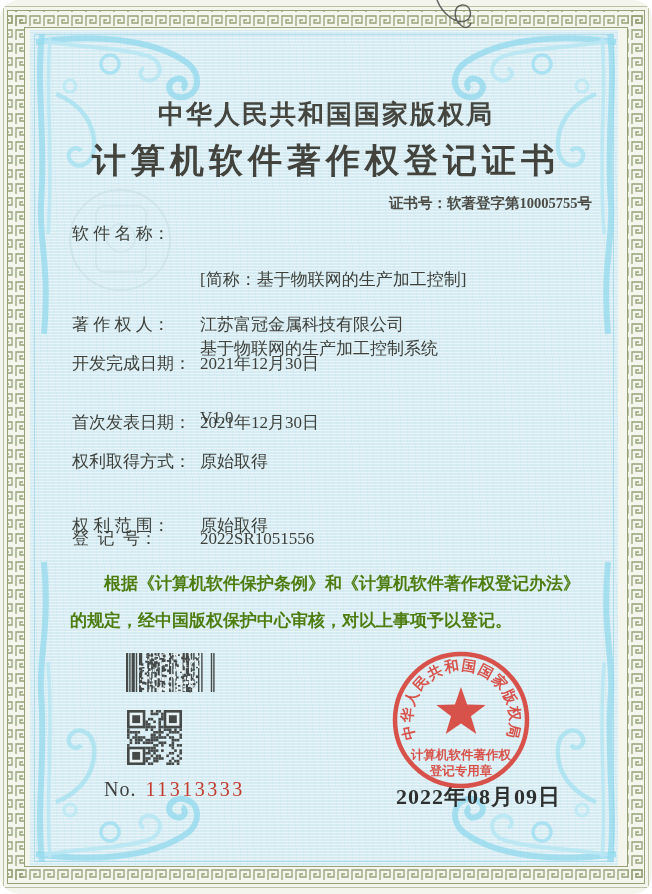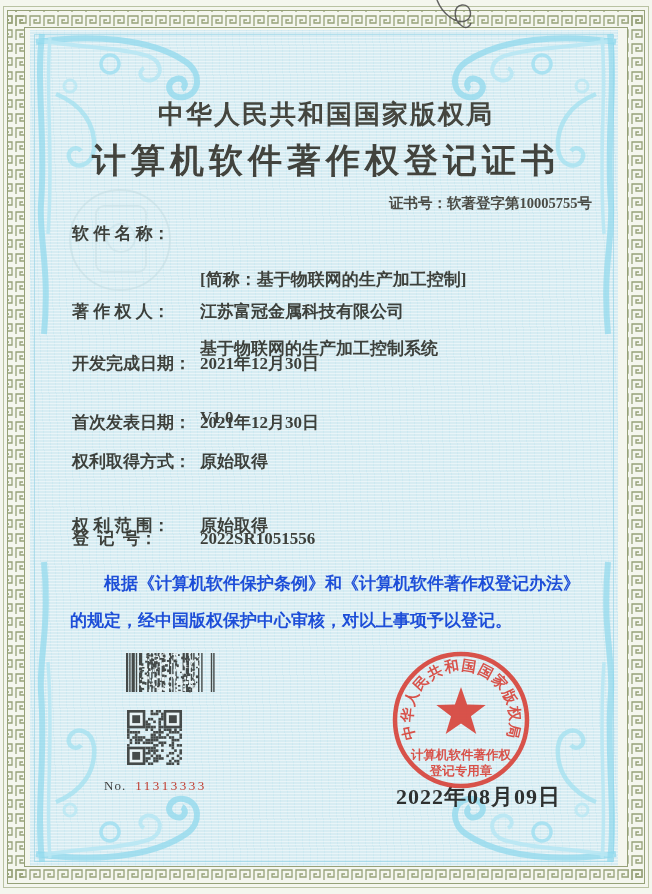--- a/index.html
+++ b/index.html
@@ -1,19 +1,20 @@
 <!DOCTYPE html>
 <html><head>
 <meta charset="utf-8">
 <style>
   html,body{margin:0;padding:0;}
   .certificate{
     position:relative;width:652px;height:894px;overflow:hidden;
     background:#f4f6ee;
     font-family:"Liberation Serif","DejaVu Serif",serif;
+    border-radius:19px;
   }
   .panel{
     position:absolute;left:30px;top:30px;width:588px;height:836px;
     background-color:#d7ecf2;
     background-image:
       repeating-linear-gradient(0deg, rgba(255,255,255,.45) 0px, rgba(255,255,255,.45) 1px, rgba(0,0,0,0) 1px, rgba(0,0,0,0) 3px),
       repeating-linear-gradient(88deg, rgba(173,222,236,.25) 0px, rgba(173,222,236,.25) 1px, rgba(0,0,0,0) 1px, rgba(0,0,0,0) 7px);
   }
   .panel::before{
     content:'';position:absolute;inset:4px;border:1px solid rgba(135,205,228,.55);
@@ -28,31 +29,31 @@
     position:absolute;top:138px;left:0;right:0;text-align:center;
     font-size:34px;font-weight:bold;letter-spacing:5px;color:#42433d;
   }
   .cert-no{
     position:absolute;top:194px;right:60px;
     font-size:14.5px;font-weight:bold;color:#4a4b45;
   }
   .cert-no .cn-label{}
   .field{
     position:absolute;left:72px;display:flex;align-items:flex-start;
-    font-size:17px;font-weight:bold;color:#3d403b;line-height:23px;
+    font-size:17px;font-weight:normal;color:#3d403b;line-height:23px;
   }
   .field .label{width:128px;flex:none;white-space:pre;}
   .field .value{white-space:pre;}
   .statement{
     position:absolute;top:565px;left:70px;width:514px;
-    font-size:17px;font-weight:bold;line-height:37px;text-indent:34px;color:#1d4ed8;
+    font-size:17px;font-weight:bold;line-height:37px;text-indent:34px;color:#4d7c0f;
   }
   .serial{
     position:absolute;left:104px;top:778px;
-    font-size:13px;color:#3f4140;letter-spacing:1px;
+    font-size:20px;color:#3f4140;letter-spacing:1px;
   }
   .serial .num{color:#c23b2e;margin-left:9px;letter-spacing:2.5px;}
   .issue-date{
     position:absolute;left:396px;top:782px;
     font-size:22px;font-weight:bold;color:#2e302f;letter-spacing:1px;
   }
   .seal-svg{position:absolute;left:386px;top:645px;width:150px;height:150px;opacity:.92;pointer-events:none;}
 </style>
 </head>
 <body>
@@ -110,21 +111,21 @@
 
     <div class="field" style="top:222px">
       <span class="label">软 件 名 称：</span>
       <span class="value">
         <div>[简称：基于物联网的生产加工控制]</div>
         <div>基于物联网的生产加工控制系统</div>
         <div>V1.0</div>
       </span>
     </div>
 
-    <div class="field" style="top:300px">
+    <div class="field" style="top:313px">
       <span class="label">著 作 权 人：</span>
       <span class="value">江苏富冠金属科技有限公司</span>
     </div>
 
     <div class="field" style="top:352px">
       <span class="label">开发完成日期：</span>
       <span class="value">2021年12月30日</span>
     </div>
 
     <div class="field" style="top:411px">

